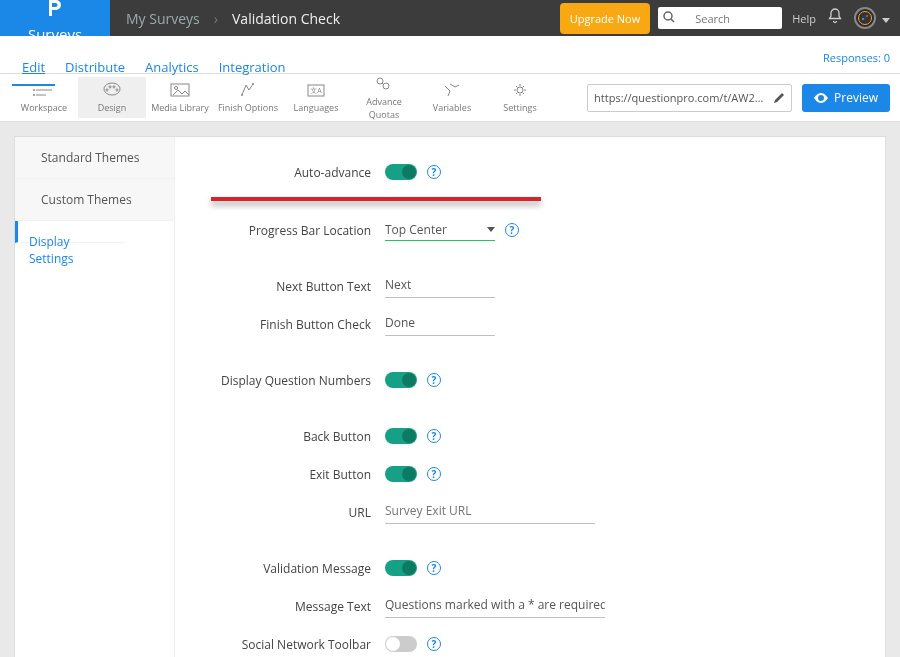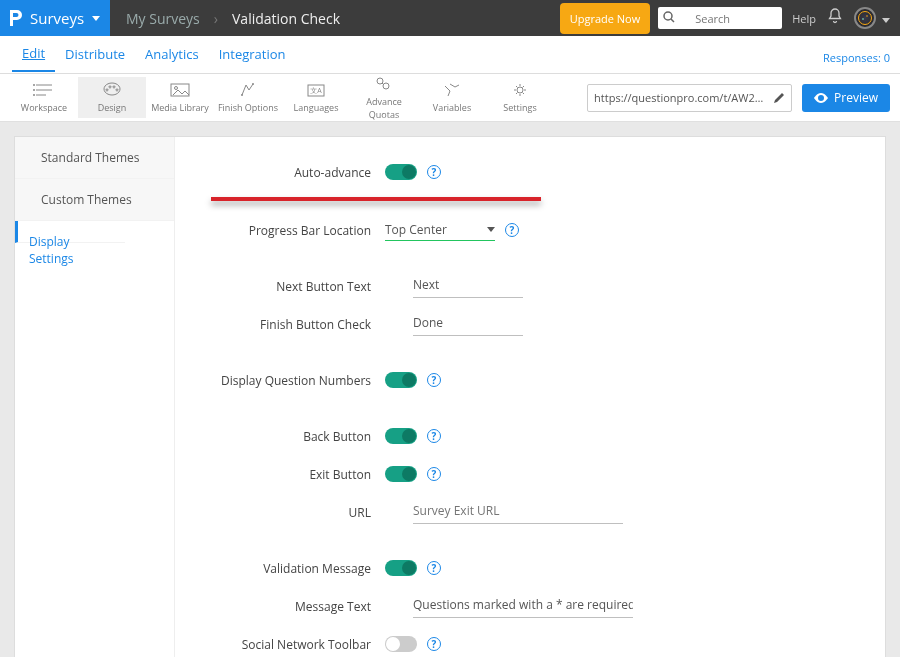--- a/index.html
+++ b/index.html
@@ -1,35 +1,35 @@
 <!DOCTYPE html>
 <html><head>
 <meta charset="utf-8">
 <style>
   * { box-sizing: border-box; margin: 0; padding: 0; font-family: "Open Sans","Segoe UI",Arial,sans-serif; }
   body { background:#e9e9e9; width:900px; height:657px; overflow:hidden; font-size:12px; color:#333; }
   
   .topbar { height:36px; background:#3c3c3c; display:flex; align-items:center; color:#fff; }
-  .brand { background:#1b87e6; height:36px; width:110px; display:flex; align-items:center; padding:0 10px; gap:8px; font-size:15px; }
+  .brand { background:#1b87e6; height:36px; width:110px; display:flex; align-items:center; padding:0 10px; gap:8px; font-size:15px;flex-direction:column; }
   .brand svg { flex:0 0 auto; }
   .crumbs { display:flex; align-items:center; gap:14px; padding:0 16px; font-size:14px; color:#aab; }
   .crumbs .my { color:#9aa; }
   .crumbs .sep { color:#777; }
   .crumbs .cur { color:#eee; }
   .spacer { flex:1 1 auto; }
   .upgrade { background:#f7a813; color:#fff; border:none; padding:8px 10px; border-radius:4px; font-size:11px; margin-right:8px; cursor:pointer;}
   .search { position:relative; margin-right:10px; }
   .search input { width:124px; height:22px; border:none; border-radius:2px; padding:2px 6px 2px 37px; font-size:11px; }
   .search .sicon { position:absolute; left:5px; top:4px; color:#666; }
   .help { color:#ccc; font-size:11px; margin-right:10px; cursor:pointer;}
   .tb-icon { color:#ccc; margin-right:10px; cursor:pointer;}
   .avatar { width:22px; height:22px; border-radius:50%; border:2px solid #888; display:flex; align-items:center; justify-content:center; margin-right:6px; background:radial-gradient(#3a3a4a,#222); }
   .chev { color:#ccc; margin-right:10px; }
   
-  .subnav { height:38px; background:#fff; border-bottom:1px solid #ddd; display:flex; align-items:center; padding:8px 12px; position:relative;}
+  .subnav { height:38px; background:#fff; border-bottom:1px solid #ddd; display:flex; align-items:flex-start; padding:16px 12px; position:relative;}
   .subnav a { color:#1b87e6; font-size:13px; padding:6px 10px 8px; text-decoration:none; cursor:pointer;}
   .subnav a.active { border-bottom:2px solid #1b87e6; text-decoration:underline;}
   .responses { position:absolute; right:10px; bottom:8px; font-size:11px; color:#1b87e6; }
   
   .toolbar { height:48px; background:#fff; border-bottom:1px solid #e0e0e0; display:flex; align-items:center; padding:0 10px; }
   .tool { width:68px; text-align:center; font-size:9px; color:#777; cursor:pointer; padding:4px 0;}
   .tool.active { background:#efefef; }
   .tool svg { display:block; margin:0 auto 2px; }
   .toolspacer { flex:1 1 auto; }
   .urlbox { display:flex; align-items:center; border:1px solid #ccc; border-radius:2px; height:28px; width:205px; padding:0 6px; font-size:11px; color:#555; background:#fff; margin-right:10px;}
@@ -49,21 +49,21 @@
   .row.gap { margin-top:22px; }
   .lab { width:200px; text-align:right; font-size:12px; color:#444; padding-right:14px; }
   .ctl { display:flex; align-items:center; gap:10px; }
   .toggle { width:32px; height:16px; border-radius:16px; background:#ccc; position:relative; cursor:pointer;}
   .toggle.on { background:#16a085; }
   .toggle .knob { position:absolute; width:14px; height:14px; background:#fff; border-radius:50%; top:1px; left:1px; transition:left .1s;}
   .toggle.on .knob { left:17px; background:#0d7a64; }
   .helpdot { width:14px; height:14px; border-radius:50%; border:1.5px solid #1b87e6; color:#1b87e6; font-size:10px; display:flex; align-items:center; justify-content:center; font-weight:bold; cursor:pointer;}
   .underline { border:none; border-bottom:1px solid #bfbfbf; background:transparent; font-size:12px; color:#555; }
   .sel { width:110px; height:22px; padding-bottom:4px;}
-  .txtin { width:110px; height:24px; padding:2px 0 4px;margin-left:28px;}
+  .txtin { width:110px; height:24px; padding:2px 0 4px;}
   .txtin.vwide { width:210px; }
   .underline-highlight { position:relative; }
   .underline-highlight::after { content:""; position:absolute; left:0; right:0; bottom:-12px; height:4px; background:#d8232a; box-shadow:0 4px 6px rgba(0,0,0,.35);}
   .seldd { display:flex; align-items:center; width:110px; border-bottom:1px solid #22c55e; height:22px; cursor:pointer;}
   .seldd span { flex:1; font-size:12px; color:#555;}
 </style>
 </head>
 <body>
 
 <div class="topbar">

